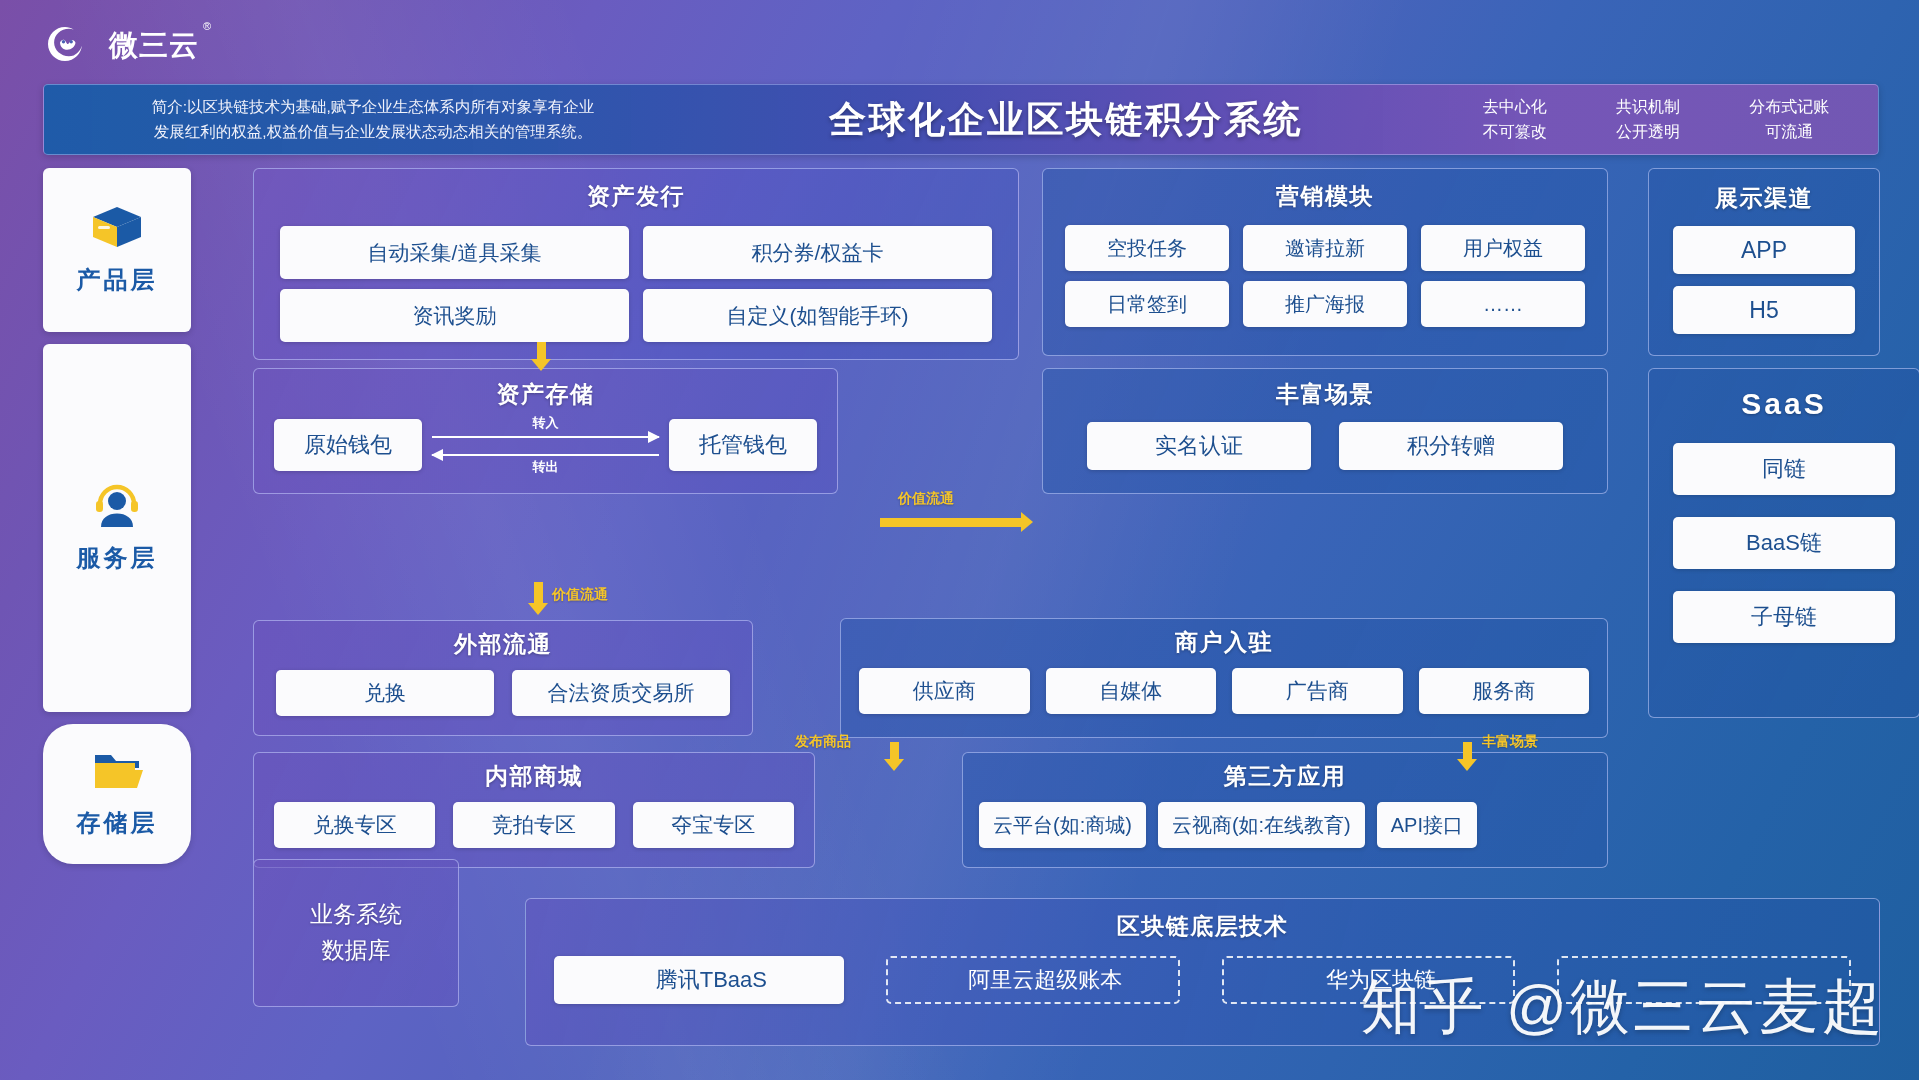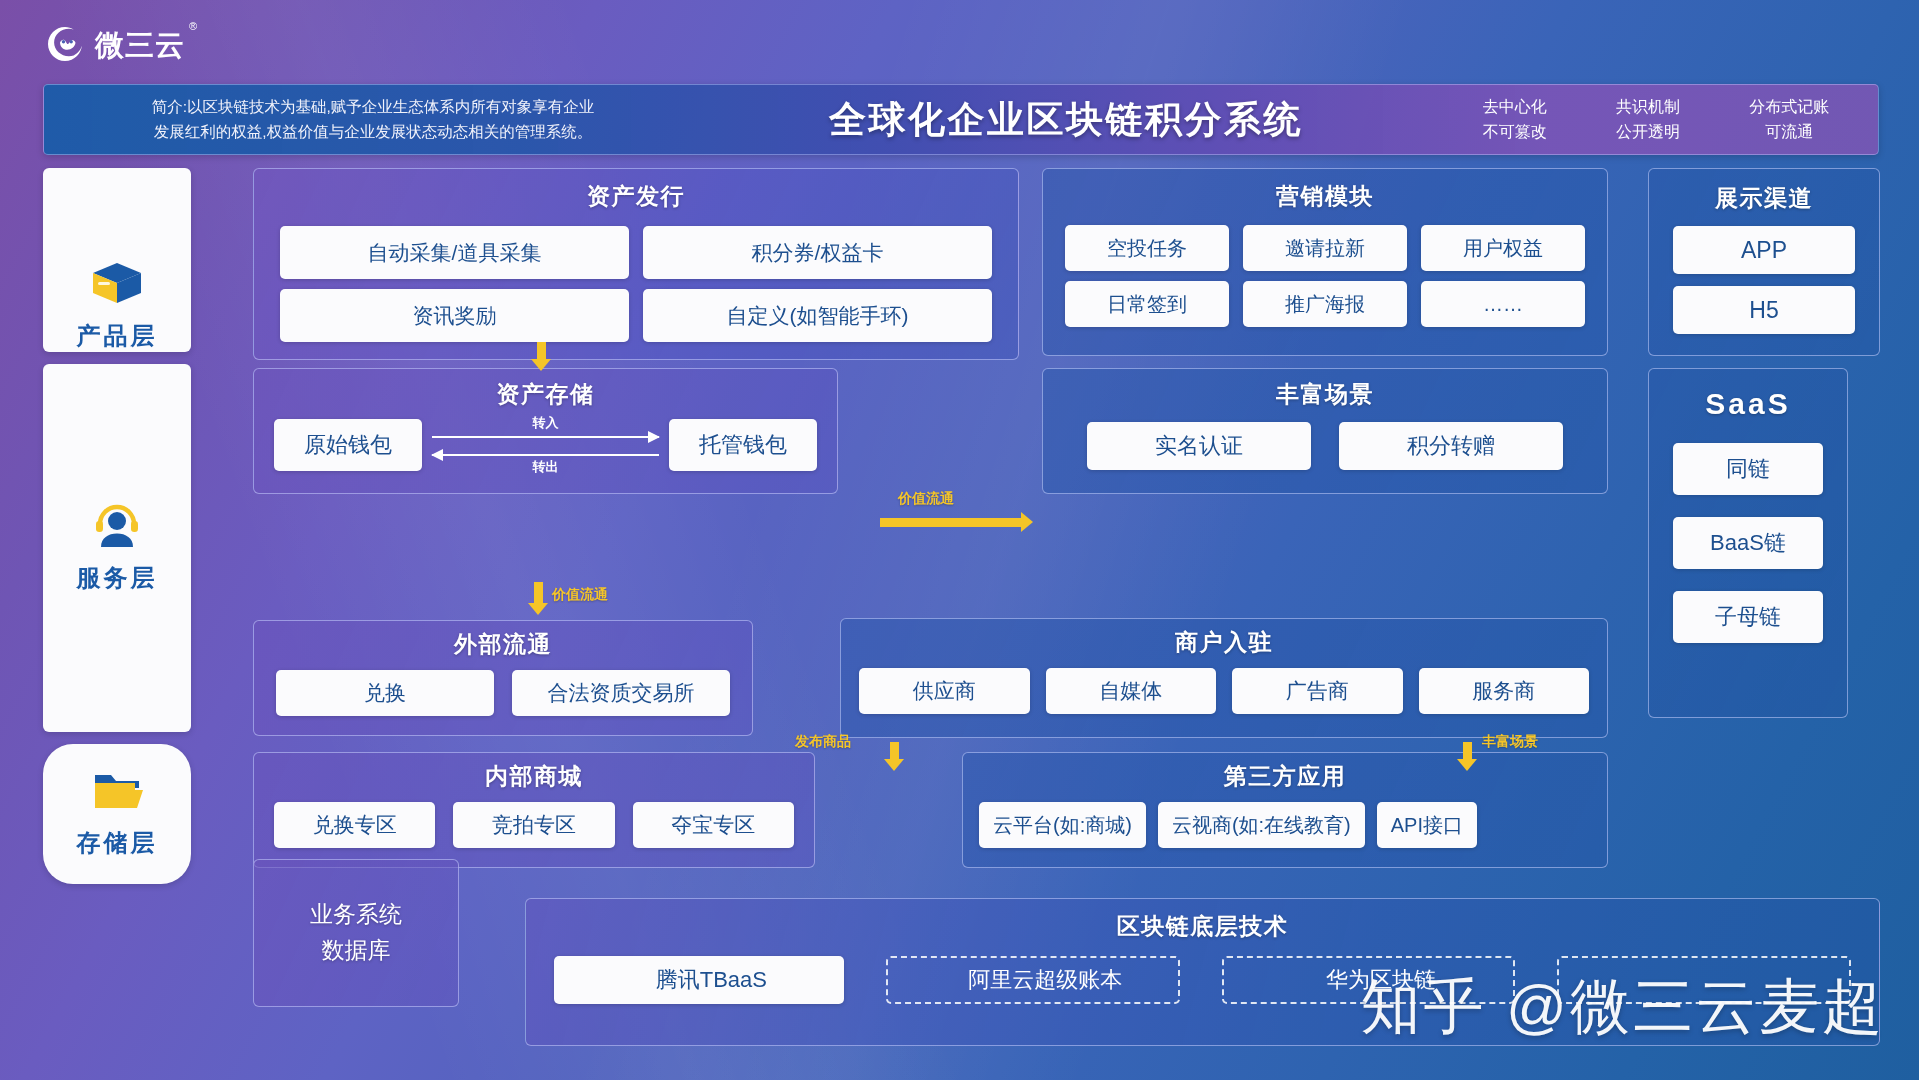--- a/index.html
+++ b/index.html
@@ -30,21 +30,21 @@
   }
   .bg-sheen-b {
     position:absolute; left:0; top:0; width:100%; height:100%;
     background: linear-gradient(250deg, rgba(255,255,255,0.00) 58%, rgba(255,255,255,0.05) 70%, rgba(255,255,255,0.00) 81%);
     pointer-events:none;
   }
 
   
   .logo {
     position: absolute; left: 44px; top: 22px;
-    display: flex; align-items: center; gap: 7px;
+    display: flex; align-items: center; gap: 21px;
   }
   .logo-mark {
     width: 44px; height: 44px; position: relative;
   }
   .logo-text {
     color: #ffffff; font-size: 29px; font-weight: 700;
     letter-spacing: 1px; line-height: 1;
     position: relative; top: 1px;
   }
   .logo-reg {
@@ -90,21 +90,21 @@
 
   
   .rail { position: absolute; left: 43px; top: 168px; width: 148px; }
   .layer-card {
     background: #fbfbfd;
     border-radius: 6px;
     display: flex; flex-direction: column;
     align-items: center; justify-content: center;
     box-shadow: 0 2px 6px rgba(0,0,0,0.16);
   }
-  .layer-card.lc-product { height: 184px; justify-content: flex-end; }
+  .layer-card.lc-product { height: 164px; }
   .layer-card.lc-service { height: 368px; margin-top: 12px; }
   .layer-card.lc-storage { height: 140px; margin-top: 12px; border-radius: 30px; }
   .layer-icon { margin-bottom: 10px; }
   .layer-label {
     color: #1b5aa6; font-size: 24px; font-weight: 700;
     letter-spacing: 3px;
   }
 
   
   .panel {
@@ -151,21 +151,21 @@
     display: grid; grid-template-columns: 1fr 1fr 1fr;
     gap: 10px 14px; padding: 13px 22px 10px 22px;
   }
   #panel-marketing .chip { height: 46px; font-size: 20px; }
 
   #panel-display { left: 1648px; top: 168px; width: 232px; height: 188px;
       background: linear-gradient(115deg, rgba(40,88,170,0.55) 0%, rgba(36,88,166,0.52) 100%); }
   #panel-display .panel-title { margin-top: 14px; }
   #panel-display .chip { height: 48px; margin: 12px 24px 0 24px; font-size: 23px; }
 
-  #panel-saas { left: 1648px; top: 368px; width: 200px; height: 350px;
+  #panel-saas { left: 1648px; top: 368px; width: 272px; height: 350px;
       background: linear-gradient(115deg, rgba(38,88,168,0.55) 0%, rgba(34,86,162,0.52) 100%); }
   #panel-saas .panel-title { margin-top: 18px; font-size: 30px; letter-spacing: 3px; }
   #panel-saas .chip { height: 52px; margin: 22px 24px 0 24px; font-size: 22px; }
 
   #panel-asset-store { left: 253px; top: 368px; width: 585px; height: 126px;
       background: linear-gradient(115deg, rgba(108,84,188,0.58) 0%, rgba(88,86,192,0.55) 100%); }
   #panel-asset-store .panel-title { margin-top: 10px; }
   #panel-asset-store .wallet-row {
     display: flex; align-items: center; padding: 0 20px; margin-top: 4px;
   }

